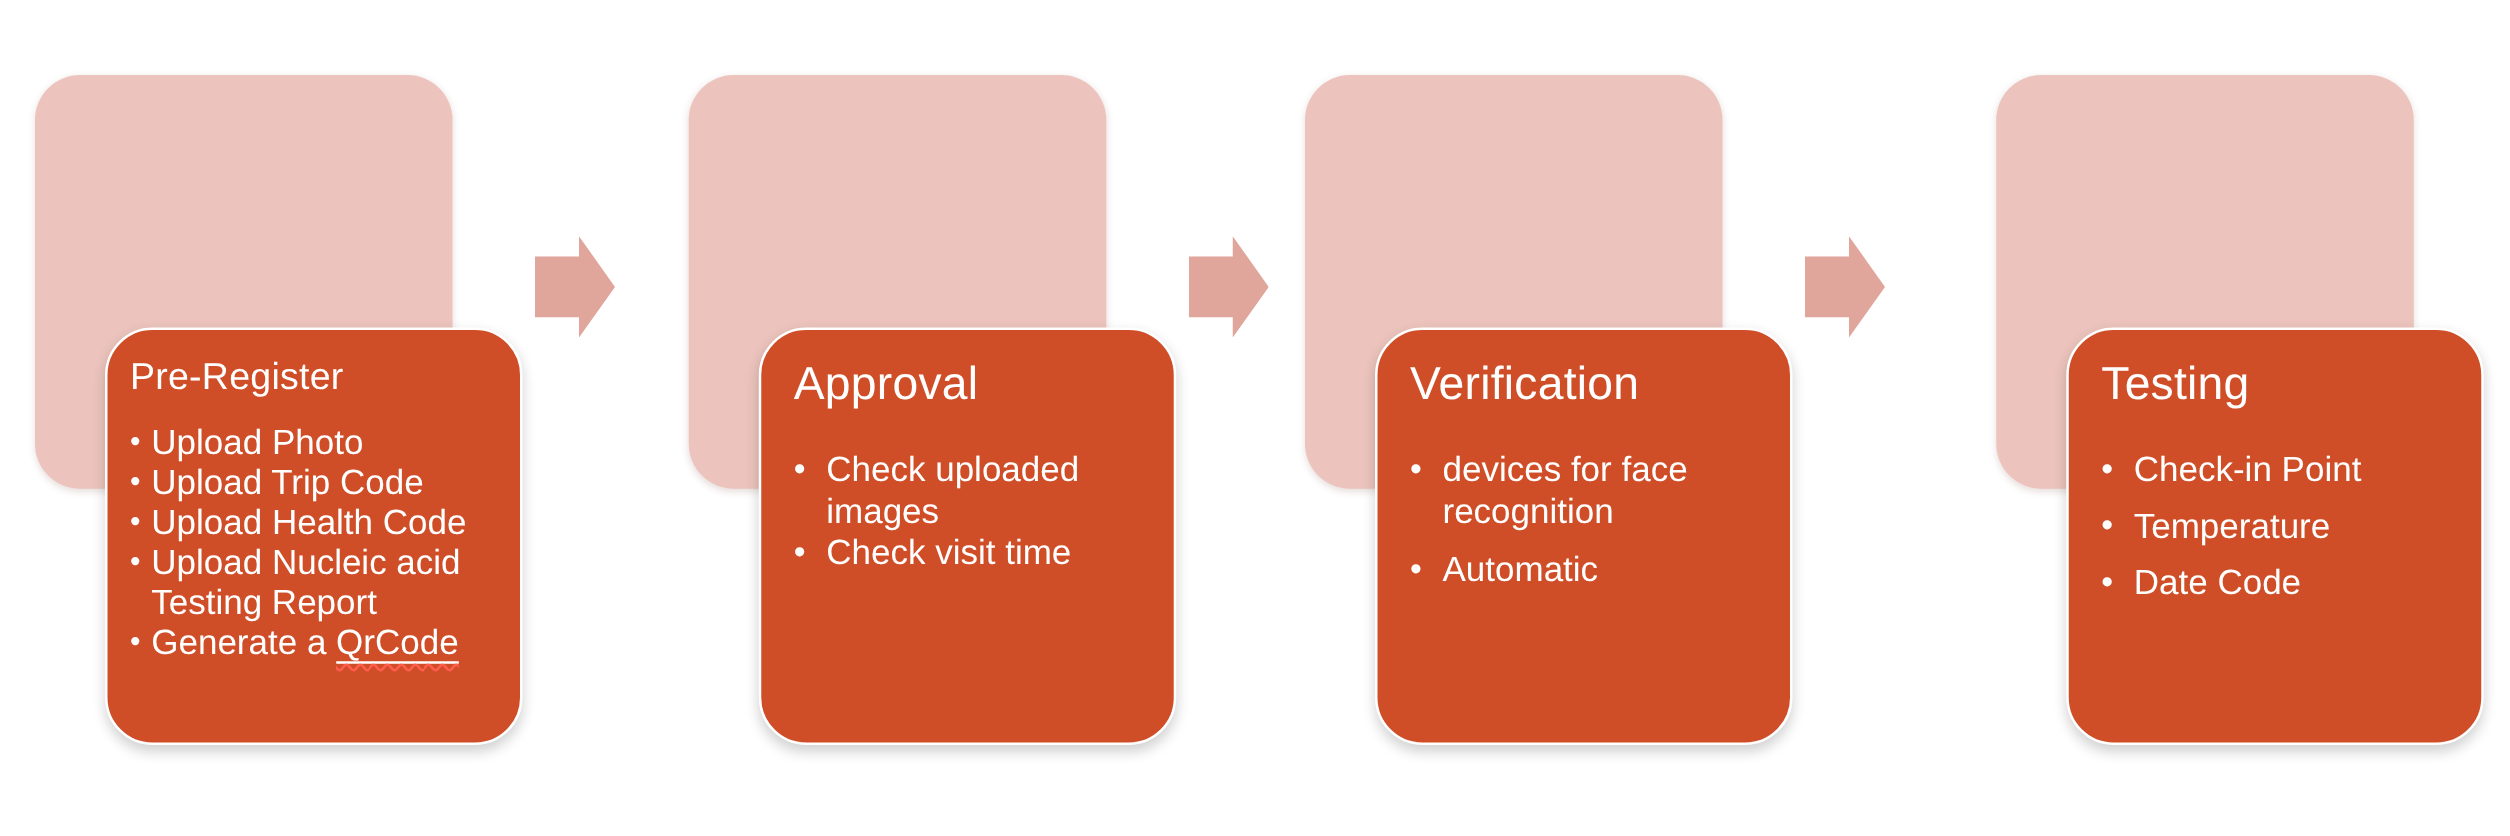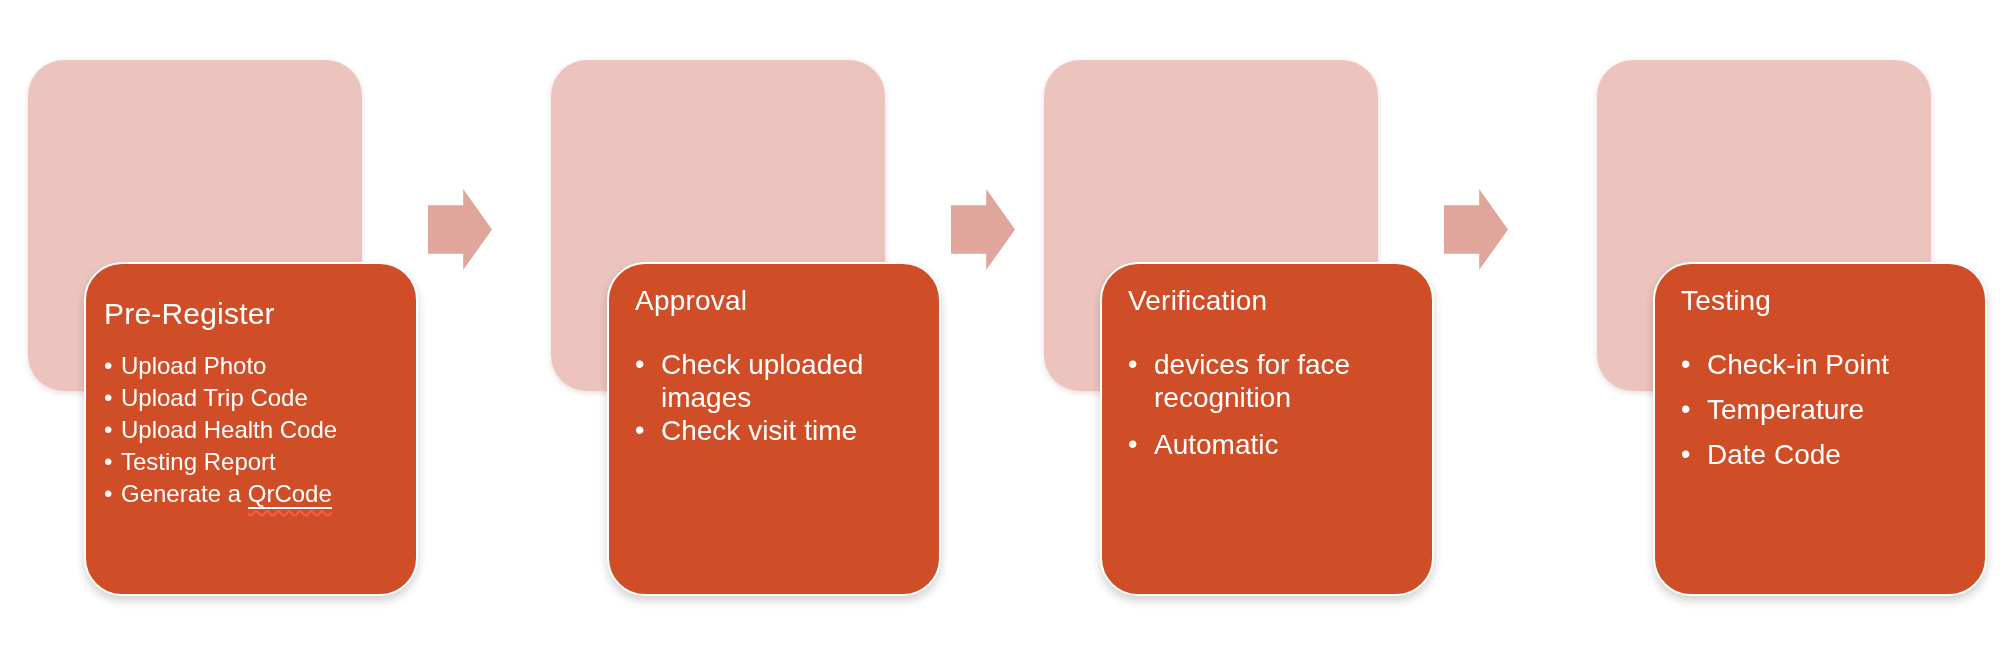--- a/index.html
+++ b/index.html
@@ -25,33 +25,33 @@
     position:absolute;left:84px;top:262px;
     width:334px;height:334px;
     box-sizing:border-box;
     background:#cf4e27;
     border:2px solid #ffffff;
     border-radius:38px;
     box-shadow:0 5px 10px rgba(0,0,0,0.18);
     color:#ffffff;
   }
   .inner{padding:20px 18px 0 26px;}
-  .compact .inner{padding-left:18px;padding-right:22px;margin-top:12px;}
+  .compact .inner{padding-left:18px;padding-right:22px;}
   .title{
-    font-size:28px;line-height:1.22;font-weight:400;
+    font-size:37px;line-height:1.22;font-weight:400;
     margin:0;color:#ffffff;letter-spacing:0.2px;
   }
   .compact .title{font-size:30px;}
   ul.blist{list-style:none;margin:30px 0 0 0;padding:0;}
   .compact ul.blist{margin-top:17px;}
   ul.blist li{display:flex;align-items:flex-start;}
   .marker{width:26px;flex:0 0 26px;font-size:27px;line-height:33px;}
   .compact .marker{width:17px;flex:0 0 17px;font-size:24px;line-height:32px;}
   .btext{flex:1;font-size:28px;line-height:33px;}
-  .compact .btext{font-size:24px;line-height:32px;}
+  .compact .btext{font-size:28px;line-height:32px;}
   .btext .line{display:block;}
   .gap14 li + li{margin-top:14px;}
   .gap12 li + li{margin-top:12px;}
   .u{
     border-bottom:2.5px solid #ffffff;
     text-decoration:underline wavy #ff5c4d;
     text-decoration-thickness:1.5px;
     text-underline-offset:8px;
   }
   .arrow{
@@ -94,20 +94,21 @@
             </li>
             <li>
               <span class="marker">•</span>
               <div class="btext">
                 <span class="line">Upload Health Code</span>
               </div>
             </li>
             <li>
               <span class="marker">•</span>
               <div class="btext">
+                <span class="line">Upload Nucleic acid</span>
                 <span class="line">Testing Report</span>
               </div>
             </li>
             <li>
               <span class="marker">•</span>
               <div class="btext">
                 <span class="line"><span>Generate a </span><span class="u">QrCode</span></span>
               </div>
             </li>
           </ul>

